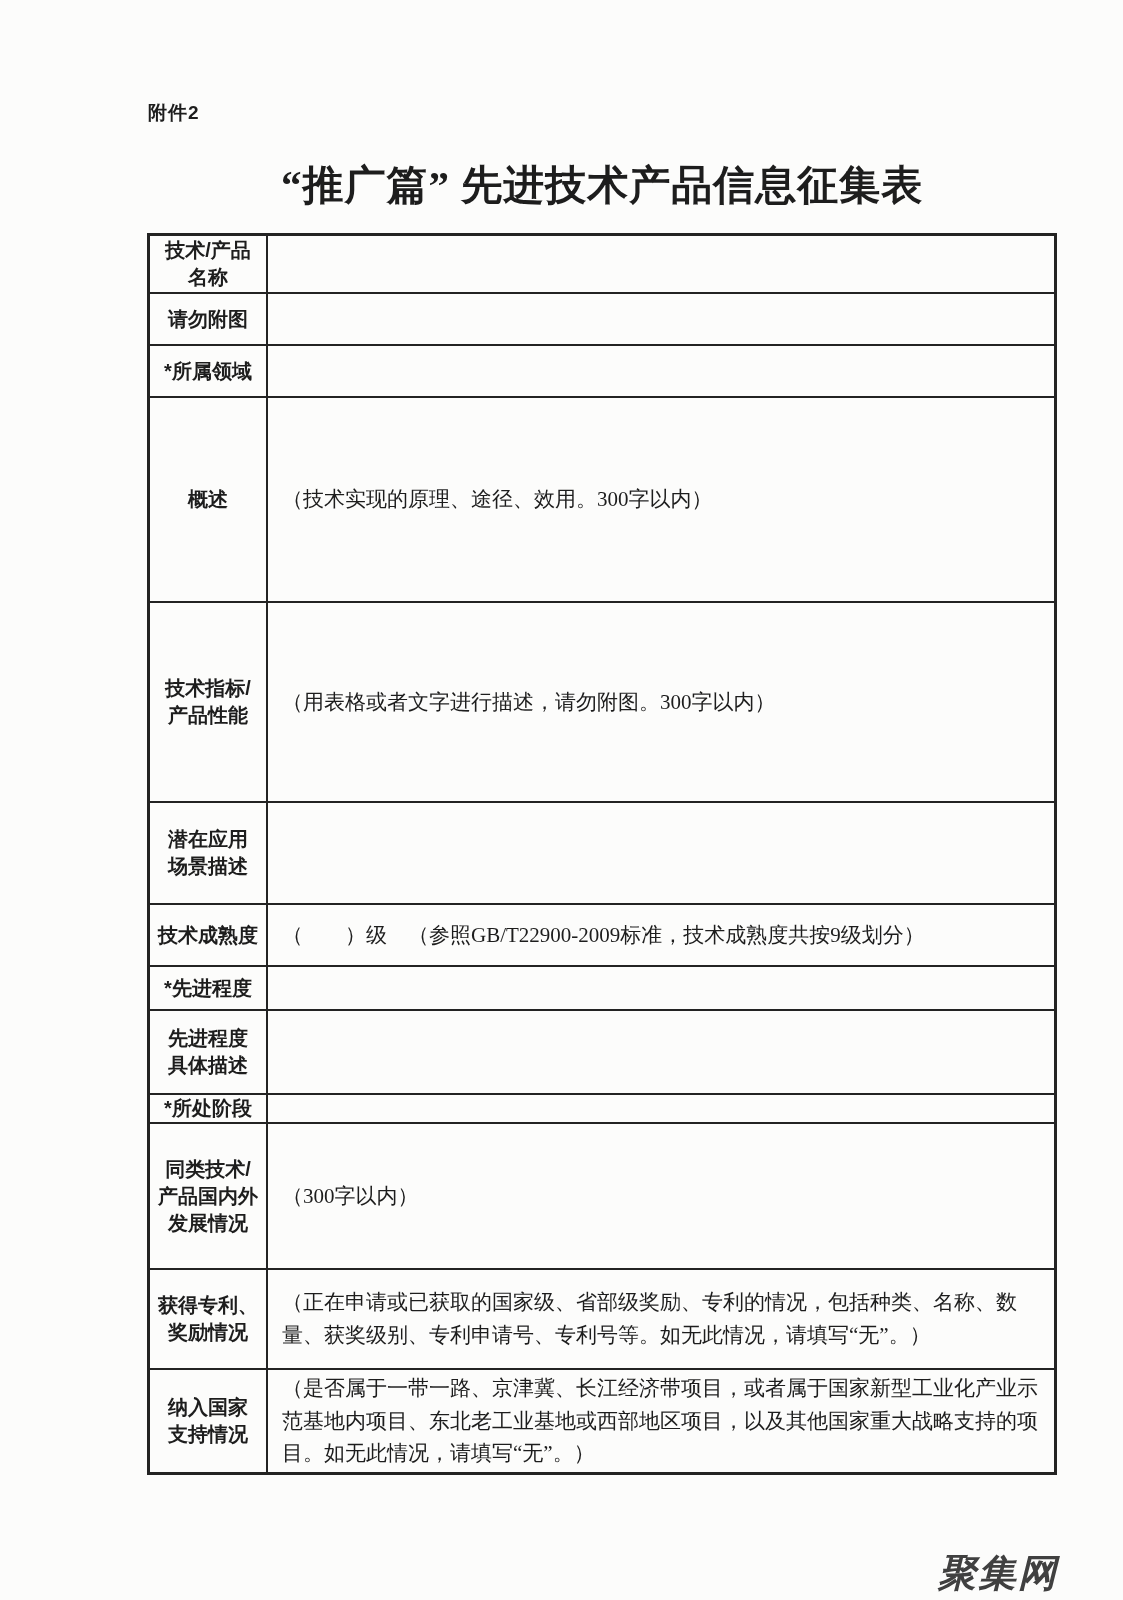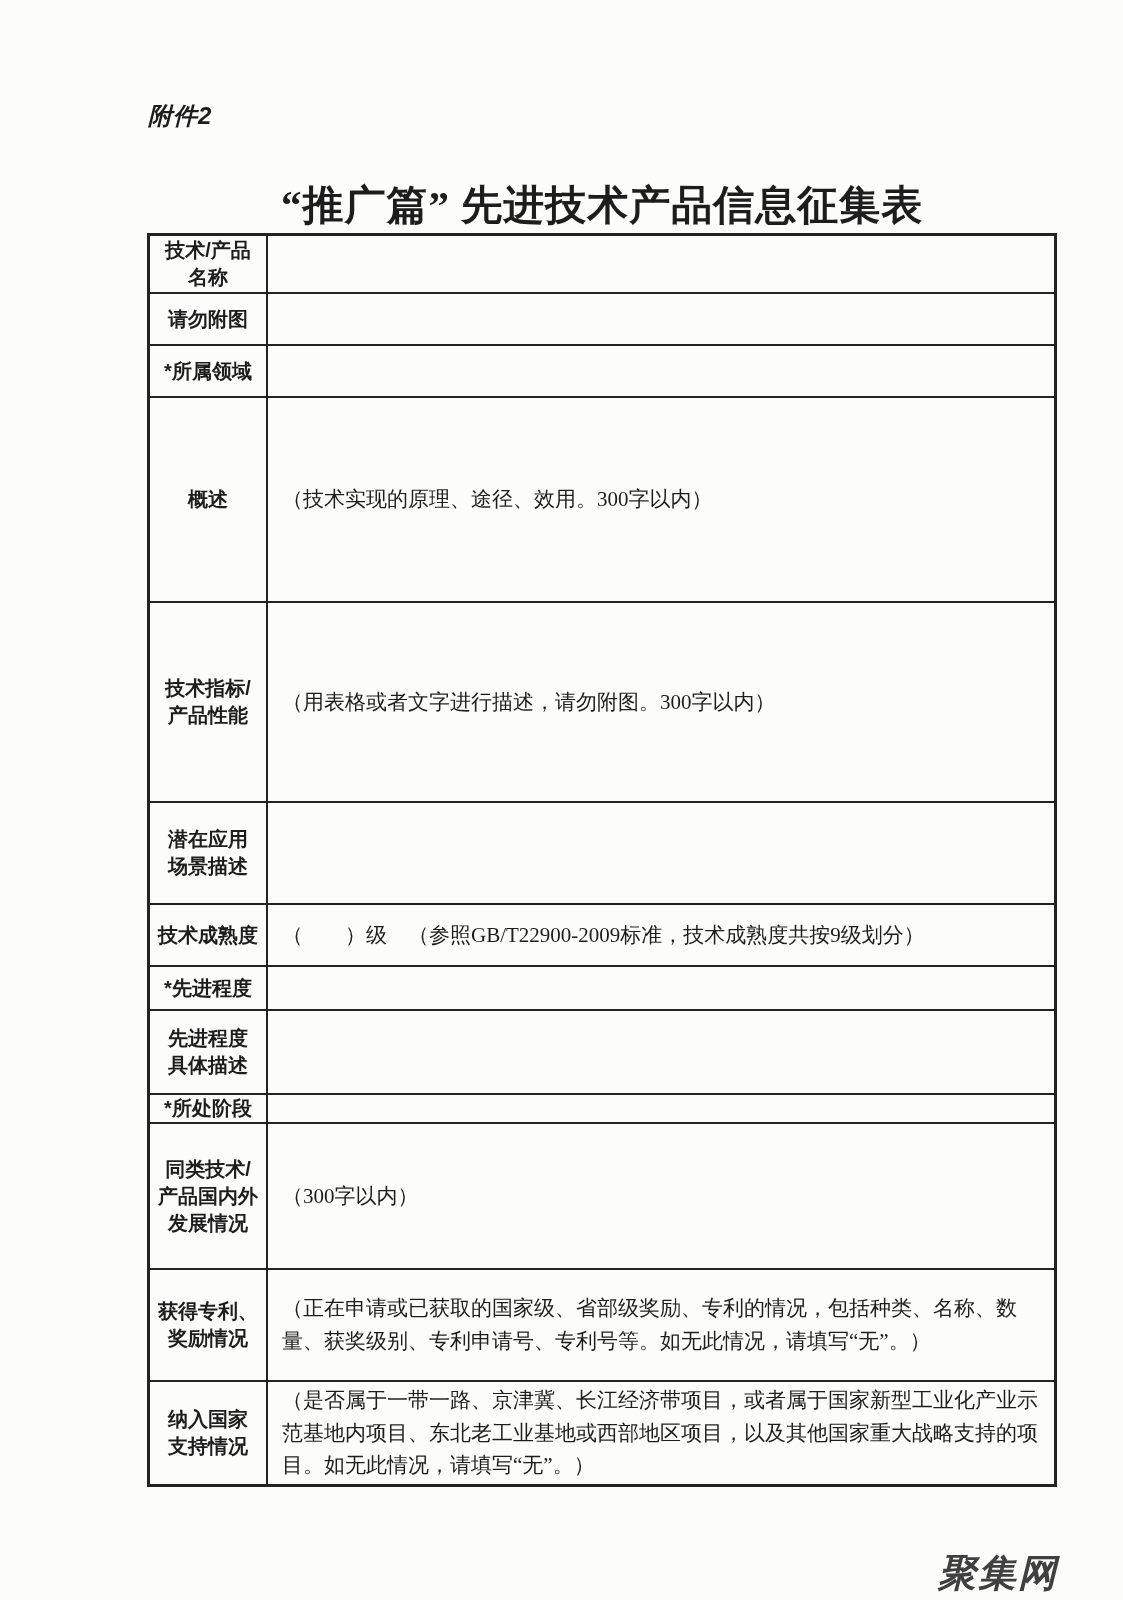--- a/index.html
+++ b/index.html
@@ -6,29 +6,28 @@
   body{
     width:1123px;height:1600px;
     background:#fcfcfb;
     position:relative;
     font-family:"Liberation Sans",sans-serif;
     color:#1d1d1d;
     overflow:hidden;
   }
   .attachment-label{
     position:absolute;left:148px;top:100px;
-    font-size:24px;font-weight:600;letter-spacing:1px;font-style:italic;
+    font-size:19px;font-weight:600;letter-spacing:1px;
   }
   .form-title{
     position:absolute;left:147px;top:158px;width:910px;
     text-align:center;
     font-family:"Liberation Serif",serif;
     font-size:41px;font-weight:bold;letter-spacing:1px;
     white-space:nowrap;
-    margin-top:20px;
   }
   .form-table{
     position:absolute;left:147px;top:233px;width:910px;
     border:3px solid #232323;
     display:flex;flex-direction:column;
     box-sizing:border-box;
     background:transparent;
   }
   .trow{
     display:flex;flex-direction:row;align-items:stretch;
@@ -59,21 +58,21 @@
   .r2{height:52px}
   .r3{height:52px}
   .r4{height:205px}
   .r5{height:200px}
   .r6{height:102px}
   .r7{height:62px}
   .r8{height:44px}
   .r9{height:84px}
   .r10{height:29px}
   .r11{height:146px}
-  .r12{height:112px}
+  .r12{height:100px}
   .r13{height:102px}
   .watermark{
     position:absolute;left:938px;top:1548px;
     font-size:38px;font-weight:900;font-style:italic;
     letter-spacing:2px;
     color:#1ca48e;
     white-space:nowrap;
   }
 </style>
 </head>

